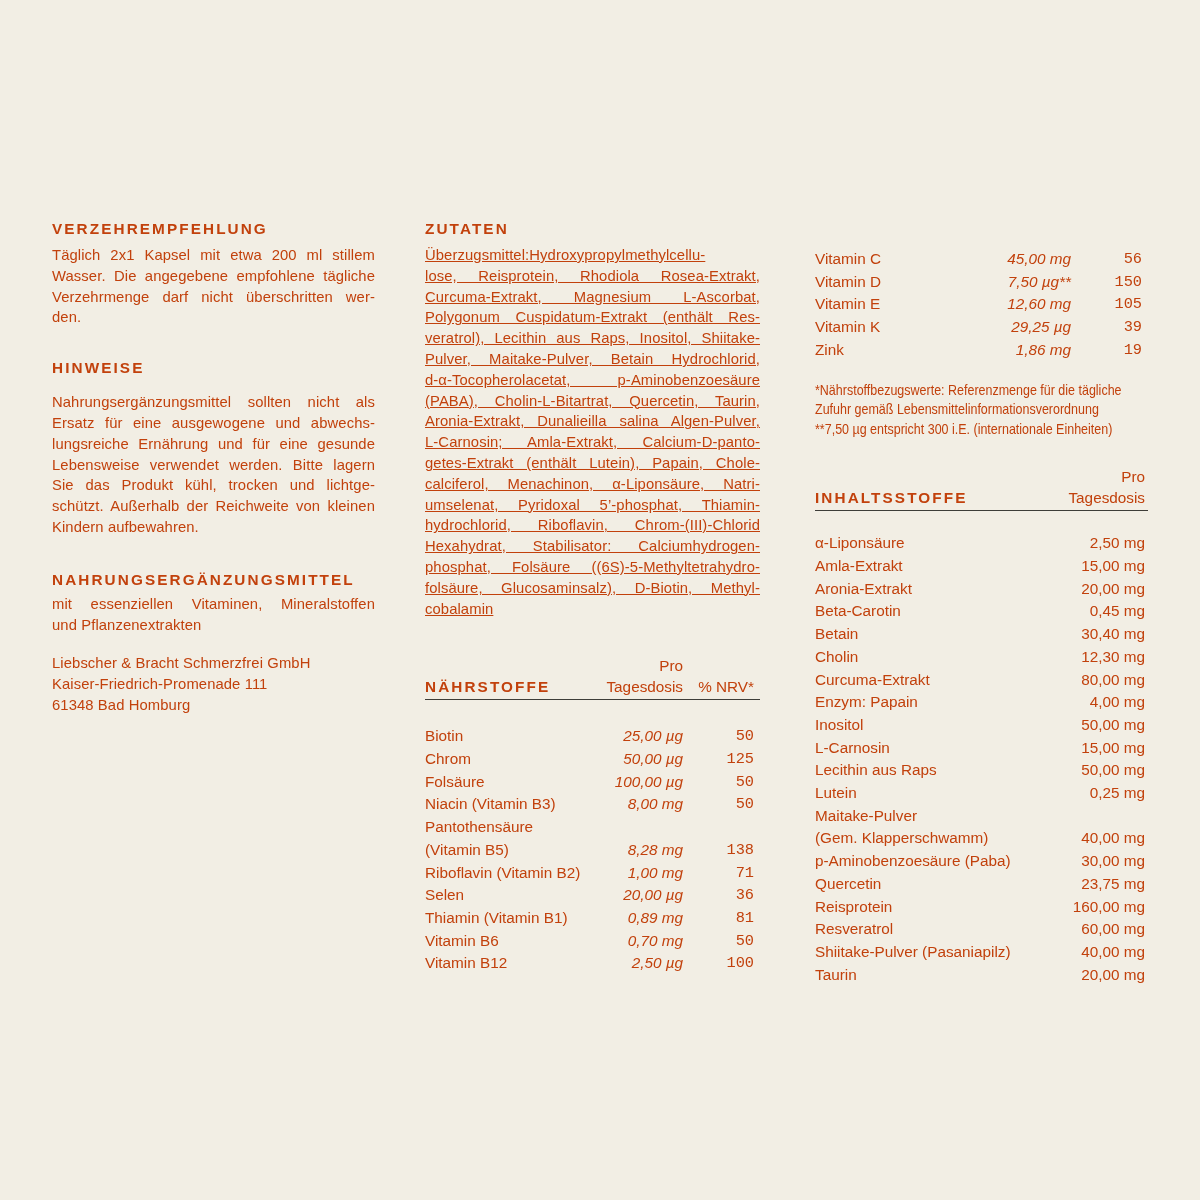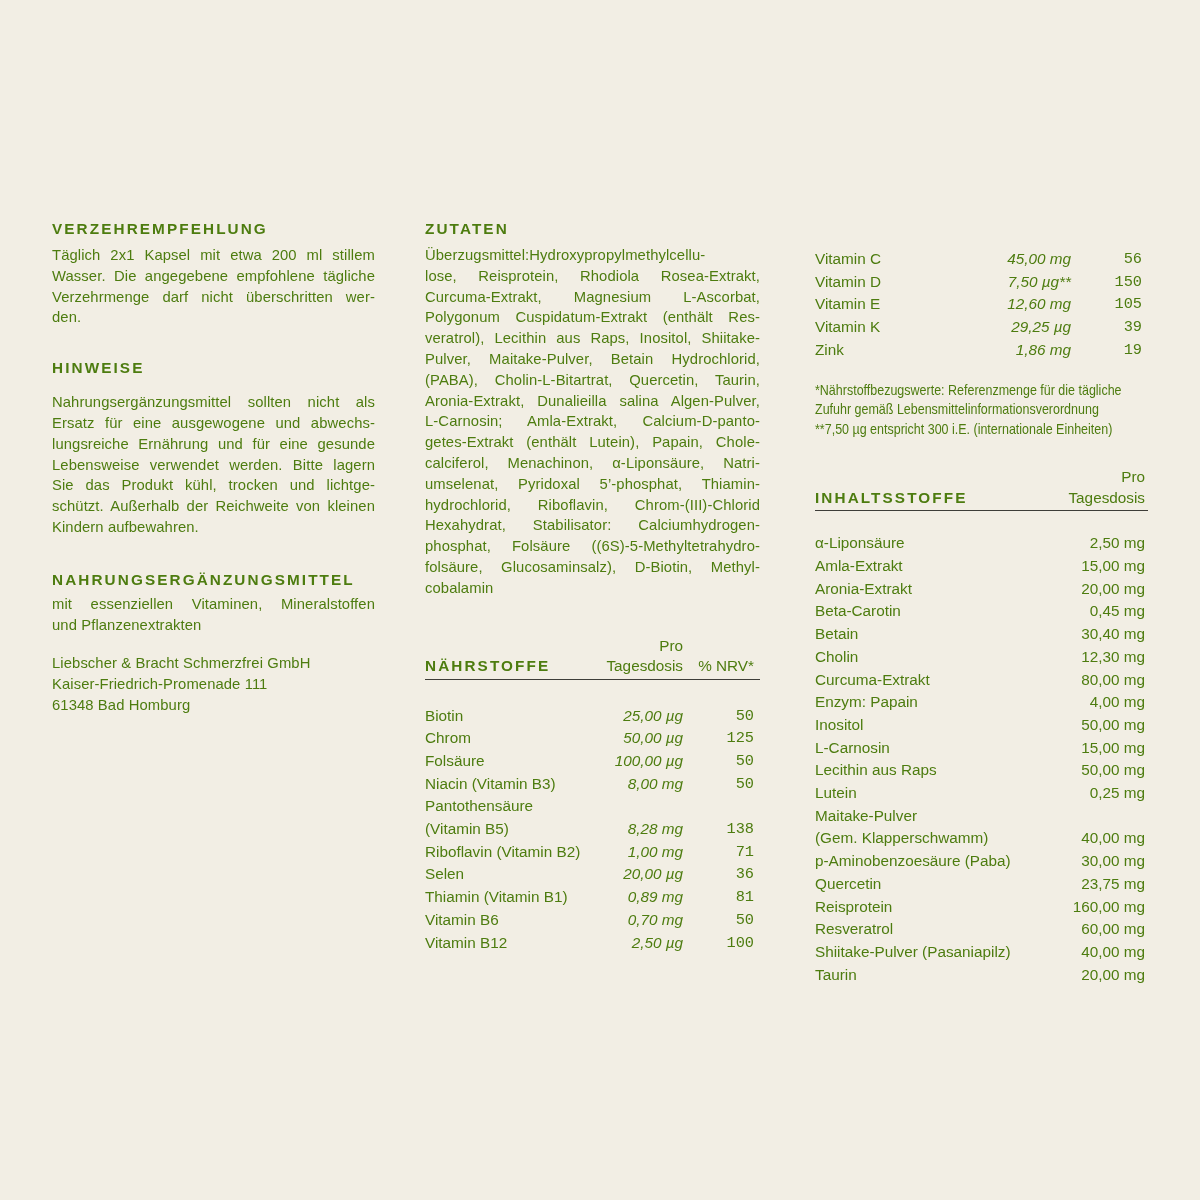--- a/index.html
+++ b/index.html
@@ -1,19 +1,19 @@
 <!DOCTYPE html>
 <html><head>
 <meta charset="utf-8">
 <style>
   * { box-sizing: border-box; }
   html, body { margin: 0; padding: 0; background: #f2eee4; }
   #canvas {
     position: relative; width: 1200px; height: 1200px;
-    background: #f2eee4; color: #4d7c0f;
+    background: #f2eee4; color: #c2410c;
     font-family: "Liberation Sans", "DejaVu Sans", sans-serif;
   }
   .col { position: absolute; }
   .h { font-weight: 700; font-size: 15.3px; letter-spacing: 2.1px; line-height: 20px; }
   .para { font-size: 14.8px; line-height: 20.8px; letter-spacing: 0.1px; }
   .jl { text-align: justify; text-align-last: justify; }
   .ll { text-align: left; }
   
   .trow { position: relative; line-height: 22.7px; font-size: 15.3px; }
   .tname { white-space: nowrap; }
@@ -66,27 +66,28 @@
 
     <div class="para" style="margin-top:18px;">
       <div class="ll">Liebscher &amp; Bracht Schmerzfrei GmbH</div>
       <div class="ll">Kaiser-Friedrich-Promenade 111</div>
       <div class="ll">61348 Bad Homburg</div>
     </div>
   </div>
 
   <div class="col" style="left:425px; top:219px; width:335px;">
     <div class="h">ZUTATEN</div>
-    <div class="para" style="margin-top:6px;">
+    <div class="para" style="margin-top:6px;text-decoration:underline;">
       <div class="jl">Überzugsmittel:Hydroxypropylmethylcellu-</div>
       <div class="jl">lose, Reisprotein, Rhodiola Rosea-Extrakt,</div>
       <div class="jl">Curcuma-Extrakt, Magnesium L-Ascorbat,</div>
       <div class="jl">Polygonum Cuspidatum-Extrakt (enthält Res-</div>
       <div class="jl">veratrol), Lecithin aus Raps, Inositol, Shiitake-</div>
       <div class="jl">Pulver, Maitake-Pulver, Betain Hydrochlorid,</div>
+      <div class="jl">d-α-Tocopherolacetat, p-Aminobenzoesäure</div>
       <div class="jl">(PABA), Cholin-L-Bitartrat, Quercetin, Taurin,</div>
       <div class="jl">Aronia-Extrakt, Dunalieilla salina Algen-Pulver,</div>
       <div class="jl">L-Carnosin; Amla-Extrakt, Calcium-D-panto-</div>
       <div class="jl">getes-Extrakt (enthält Lutein), Papain, Chole-</div>
       <div class="jl">calciferol, Menachinon, α-Liponsäure, Natri-</div>
       <div class="jl">umselenat, Pyridoxal 5’-phosphat, Thiamin-</div>
       <div class="jl">hydrochlorid, Riboflavin, Chrom-(III)-Chlorid</div>
       <div class="jl">Hexahydrat, Stabilisator: Calciumhydrogen-</div>
       <div class="jl">phosphat, Folsäure ((6S)-5-Methyltetrahydro-</div>
       <div class="jl">folsäure, Glucosaminsalz), D-Biotin, Methyl-</div>

